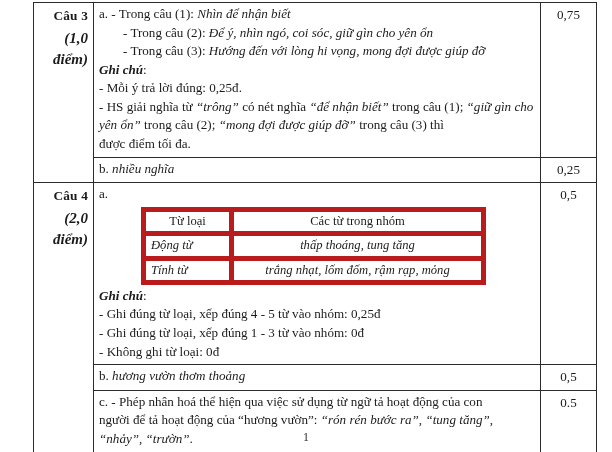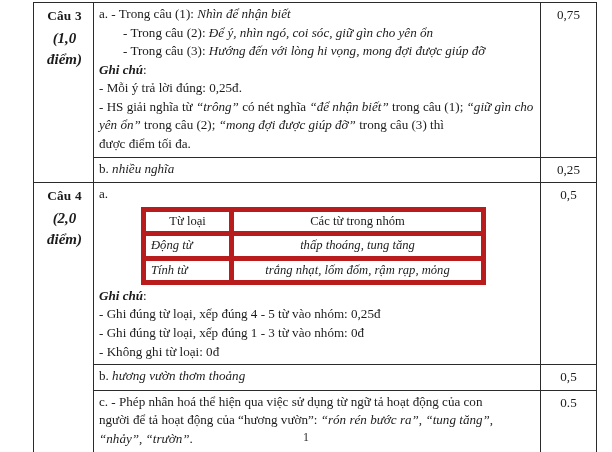--- a/index.html
+++ b/index.html
@@ -37,21 +37,21 @@
     padding: 2px 5px 3px 5px;
     font-size: 13.1px;
     line-height: 1.42;
   }
 
   col.c-label { width: 60px; }
   col.c-body  { width: 447px; }
   col.c-score { width: 56px; }
 
   .label-cell {
-    text-align: center;
+    text-align: right;
     padding-left: 7px !important;
     padding-top: 4px !important;
   }
   .label-cell .q-name {
     font-weight: bold;
     display: block;
     font-size: 13.3px;
     letter-spacing: .2px;
   }
   .label-cell .q-points {

